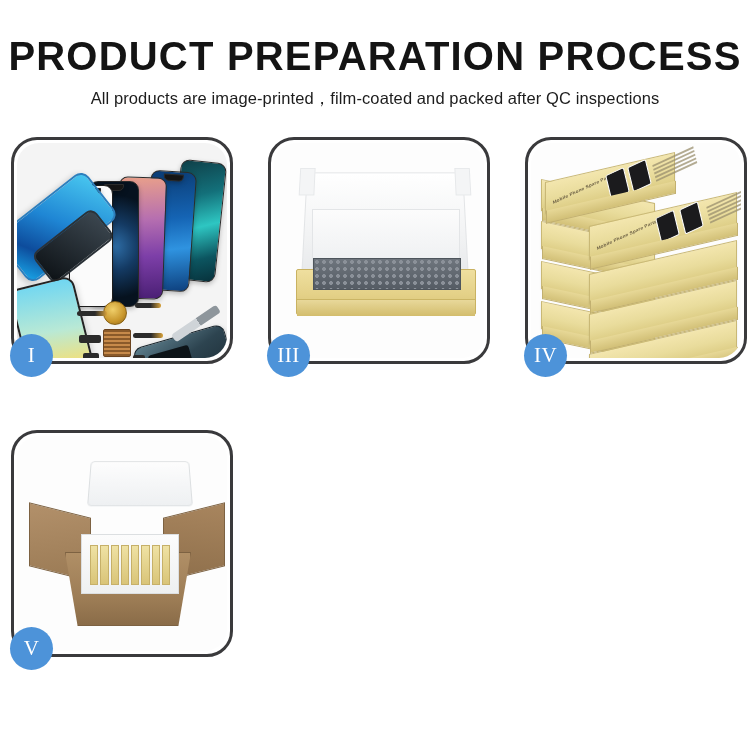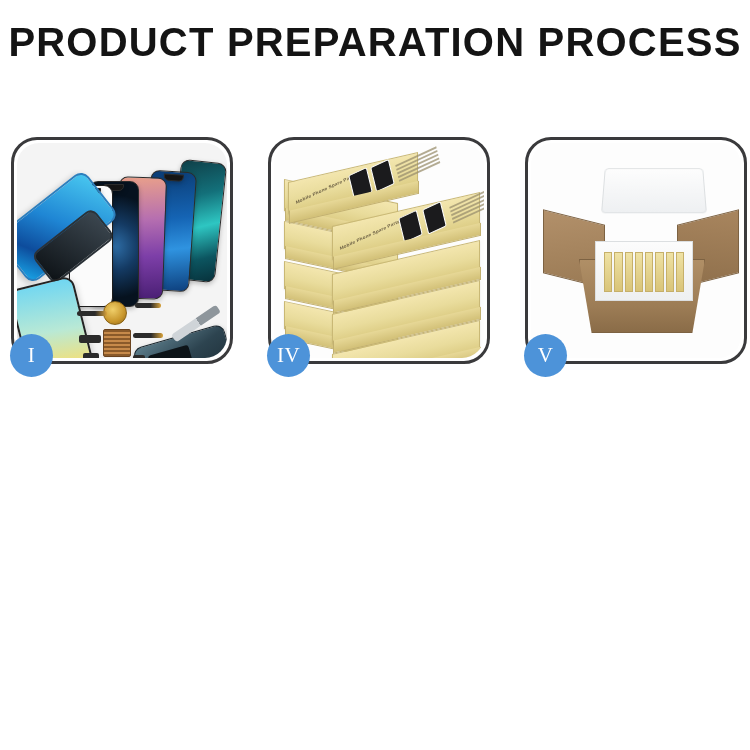--- a/index.html
+++ b/index.html
@@ -10,21 +10,21 @@
   body {
     width: 750px;
     height: 750px;
     font-family: "Liberation Sans", sans-serif;
     color: #111111;
     overflow: hidden;
     position: relative;
   }
 
   
-  .header { text-align: center; padding-top: 20px; }
+  .header { text-align: center; padding-top: 34px; }
   .title {
     font-size: 40px;
     font-weight: bold;
     letter-spacing: 1.2px;
     color: #141414;
     line-height: 1.1;
     white-space: nowrap;
   }
   .subtitle {
     margin-top: 10px;
@@ -315,20 +315,21 @@
     position:absolute; left:30px; top:12px; width:130px; height:10px;
     background:rgba(216,196,164,.85); transform:skewX(-24deg);
   }
   .bc-seal { position:absolute; width:16px; height:22px; background:rgba(150,122,90,.55); }
 </style>
 </head>
 <body>
 
 <div class="header">
   <div class="title">PRODUCT PREPARATION PROCESS</div>
+  <div class="subtitle">All products are image-printed，film-coated and packed after QC inspections</div>
 </div>
 
 <div class="grid">
 
   <div class="panel">
     <div class="stage">
       <div class="p1-bg"></div>
       <div class="phone-fan">
         <div class="ph teal"></div>
         <div class="ph blue">
@@ -354,20 +355,31 @@
       <div class="part" style="left:66px; top:210px; width:16px; height:16px;"></div>
 
       <div class="part" style="left:116px; top:212px; width:12px; height:14px;"></div>
       <div class="screwdriver"></div>
 
     </div>
     <div class="badge">I</div>
   </div>
 
 
+  <div class="panel">
+    <div class="stage">
+      <div class="box3-lid"></div>
+      <div class="box3-foam"></div>
+      <div class="box3-tray">
+        <div class="box3-inner"></div>
+        <div class="box3-front"></div>
+      </div>
+    </div>
+    <div class="badge">III</div>
+  </div>
 
   <div class="panel">
     <div class="stage">
       <div class="stack">
 
         <div class="sbox" style="left:0; top:26px; width:112px; height:30px; transform:skewY(12deg);">
             <span class="side"></span>
           </div>
         <div class="sbox" style="left:0; top:68px; width:112px; height:26px; transform:skewY(12deg);">
             <span class="side"></span>

